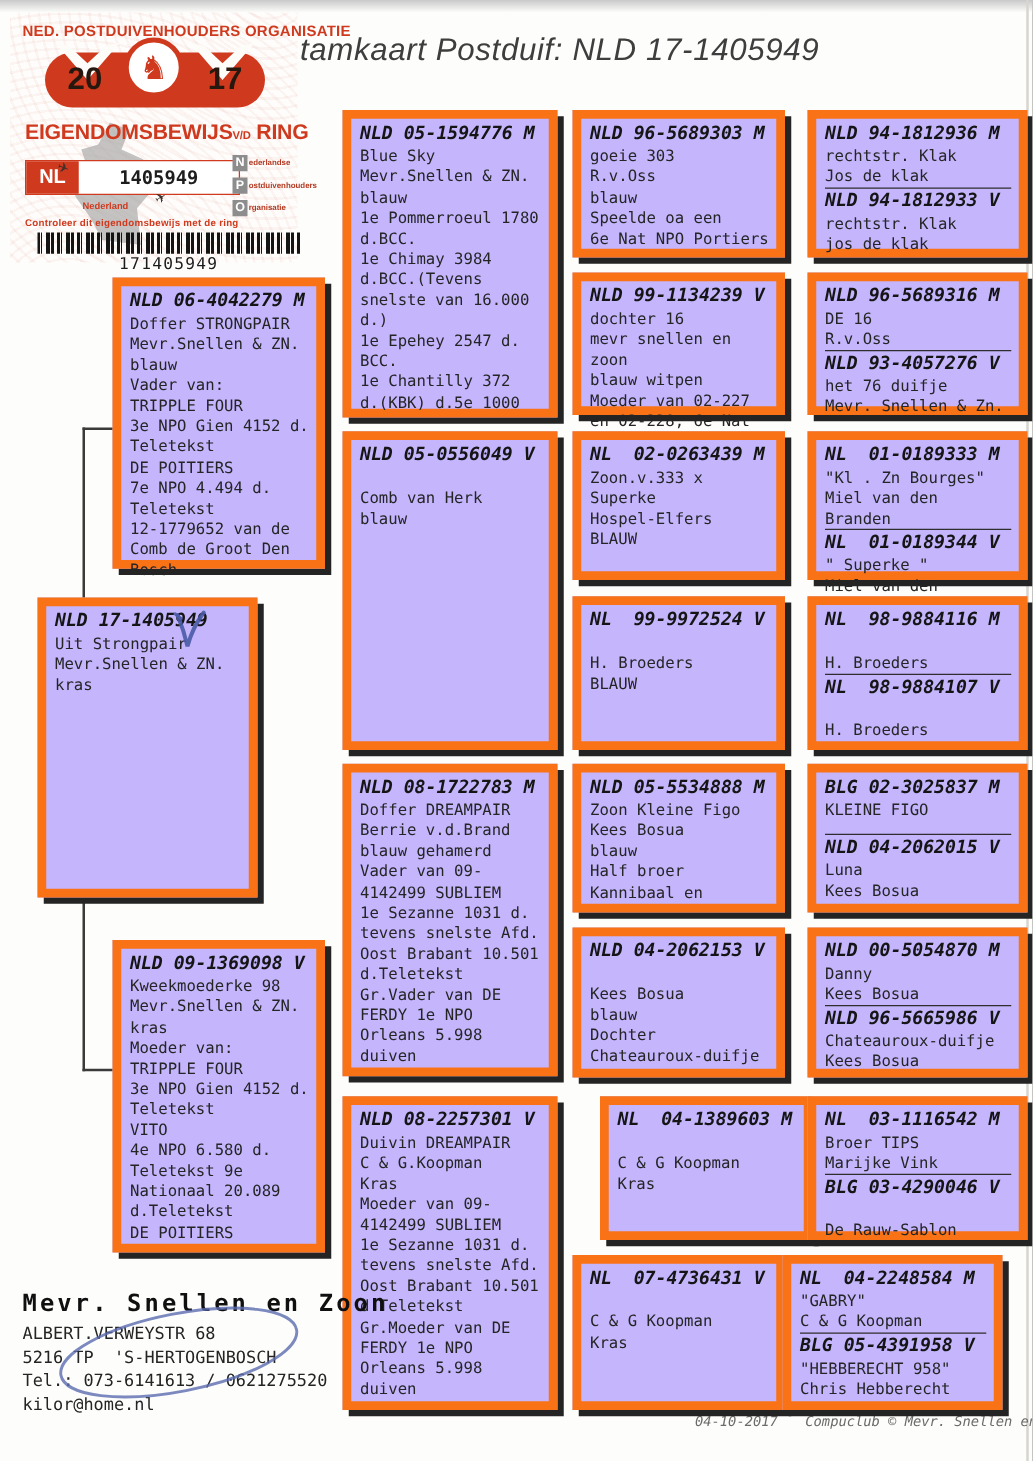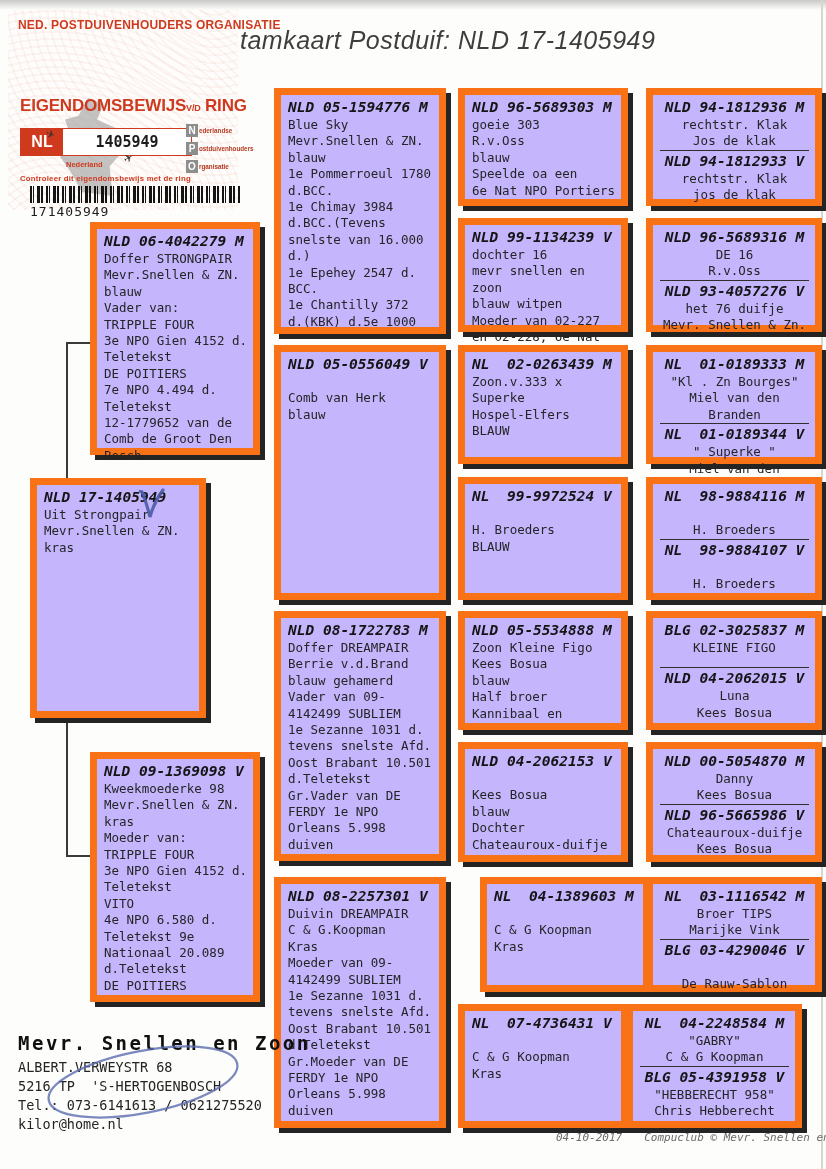--- a/index.html
+++ b/index.html
@@ -13,21 +13,21 @@
   .title{position:absolute;left:240px;top:26px;font-family:"Liberation Sans","DejaVu Sans",sans-serif;
         font-size:25px;color:#3e3e3e;letter-spacing:.5px;font-style:italic;}
 
   
   .pbox{position:absolute;background:#c4b5fd;border:7px solid #f97316;
         box-shadow:5px 5px 0 0 #242424;padding:4px 6px 2px 7px;box-sizing:border-box;z-index:2;}
   .ring{font-weight:bold;font-style:italic;font-size:14.5px;white-space:pre;color:#151515;
         margin-bottom:2px;}
   .pbody{font-size:12.5px;line-height:16.4px;white-space:pre-wrap;color:#252525;}
   .pair{display:flex;flex-direction:column;}
-  .pair .entry{flex:1 1 0;text-align:center;}
+  .pair .entry{flex:1 1 0;}
   .pair .entry + .entry{border-top:1.5px solid #2e2e2e;padding-top:2px;}
 
   
   .conn{position:absolute;background:#3a3a3a;z-index:1;}
 
   
   .sticker{position:absolute;left:8px;top:10px;width:230px;height:200px;z-index:3;
         background:
           repeating-radial-gradient(circle at 20% 120%, rgba(200,70,45,.05) 0 2px, transparent 2px 7px),
           repeating-radial-gradient(circle at 90% -10%, rgba(200,70,45,.05) 0 2px, transparent 2px 8px),
@@ -59,21 +59,21 @@
   .stk-npo-row{display:flex;align-items:center;margin-bottom:5px;}
   .stk-npo-letter{width:12px;height:13px;background:#8d8d8d;color:#fff;font-weight:bold;font-size:10px;
         text-align:center;line-height:13px;flex:0 0 auto;}
   .stk-npo-word{font-size:6.3px;color:#b33a22;font-weight:bold;margin-left:1px;white-space:nowrap;}
   .stk-control{position:absolute;left:12px;top:164px;font-size:7.8px;font-weight:bold;color:#cf3a1f;
         letter-spacing:.2px;white-space:nowrap;}
   .stk-plane{position:absolute;color:#40302a;font-size:11px;}
   .barcode{position:absolute;left:22px;top:176px;width:210px;height:17px;
         background:repeating-linear-gradient(90deg,#141414 0 2px,transparent 2px 3px,#141414 3px 4px,
           transparent 4px 7px,#141414 7px 10px,transparent 10px 11px,#141414 11px 13px,transparent 13px 16px);}
-  .barcode-num{position:absolute;left:22px;top:194px;width:210px;font-size:13px;
+  .barcode-num{position:absolute;left:22px;top:194px;width:210px;text-align:center;font-size:13px;
         color:#1c1c1c;font-family:"DejaVu Sans Mono","Liberation Mono",monospace;letter-spacing:1px;}
 
   
   .owner{position:absolute;left:18px;top:1032px;z-index:2;}
   .owner-name{font-weight:bold;font-size:19px;letter-spacing:2.5px;color:#101010;margin-bottom:4px;}
   .owner-line{font-size:13.5px;line-height:19px;white-space:pre-wrap;color:#242424;}
 
   
   .footer{position:absolute;left:556px;top:1131px;font-style:italic;font-size:11px;color:#6b6b6b;
         display:flex;gap:22px;white-space:pre;}
@@ -87,20 +87,27 @@
   <div class="scan-top"></div>
   <div class="scan-right"></div>
 
   <div class="conn" style="left:66px;top:342px;width:26px;height:2px"></div>
   <div class="conn" style="left:66px;top:342px;width:2px;height:515px"></div>
   <div class="conn" style="left:66px;top:855px;width:26px;height:2px"></div>
 
   <div class="sticker">
     <div class="stk-org">NED. POSTDUIVENHOUDERS ORGANISATIE</div>
     <div class="stk-map"></div>
+    <div class="stk-banner">
+      <div class="stk-wing" style="left:8px;"></div>
+      <div class="stk-wing" style="right:8px;"></div>
+      <div class="stk-year" style="left:18px;">20</div>
+      <div class="stk-year" style="right:18px;">17</div>
+      <div class="stk-crest">♞</div>
+    </div>
     <div class="stk-title">
       <span>EIGENDOMSBEWIJS</span><span class="mid">V/D</span> <span>RING</span>
     </div>
     <div class="stk-nlrow">
       <div class="stk-nl">NL</div>
       <div class="stk-num">1405949</div>
     </div>
     <div class="stk-nederland">Nederland</div>
     <div class="stk-npo">
       <div class="stk-npo-row">

